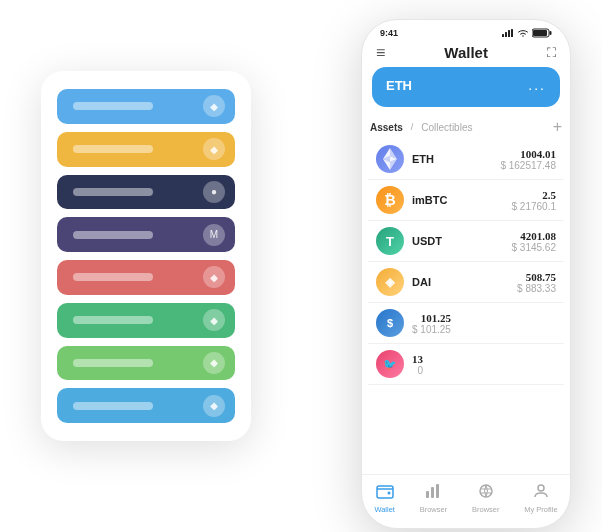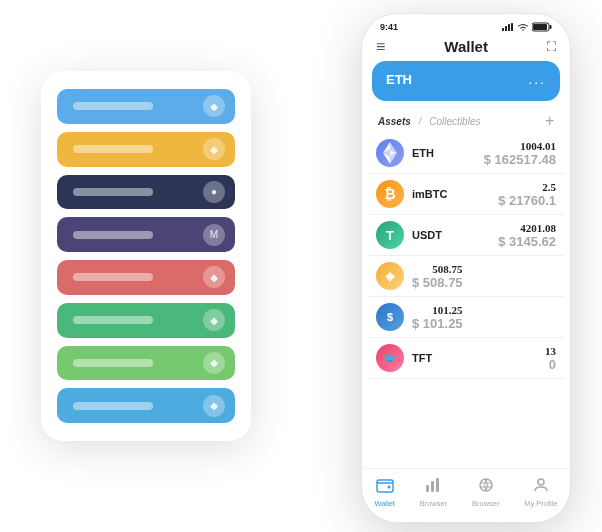--- a/index.html
+++ b/index.html
@@ -70,21 +70,21 @@
       align-items: center;
       justify-content: center;
       font-size: 10px;
       color: rgba(255,255,255,0.85);
     }
 
     
     .phone {
       position: absolute;
       right: 20px;
-      top: 2px;
+      top: 8px;
       width: 210px;
       height: 510px;
       background: #ffffff;
       border-radius: 36px;
       box-shadow: 0 10px 50px rgba(0,0,0,0.18);
       overflow: hidden;
       z-index: 2;
       border: 1.5px solid #e5e5e5;
       display: flex;
       flex-direction: column;
@@ -172,22 +172,21 @@
       font-size: 13px;
       font-weight: 400;
       margin-right: 2px;
     }
 
     
     .assets-header {
       display: flex;
       justify-content: space-between;
       align-items: center;
-      padding: 4px 16px 4px;
-      font-style: italic;
+      padding: 4px 8px 4px;
     }
 
     .assets-tabs {
       display: flex;
       gap: 8px;
       align-items: center;
     }
 
     .assets-tab {
       font-size: 10px;
@@ -258,23 +257,22 @@
     }
 
     .asset-amount {
       font-size: 11px;
       font-weight: 600;
       color: #222;
       font-family: Liberation Serif, serif;
     }
 
     .asset-usd {
-      font-size: 13px;
+      font-size: 10px;
       color: #aaa;
-      font-weight: bold;
     }
 
     
     .bottom-nav {
       display: flex;
       justify-content: space-around;
       align-items: center;
       padding: 8px 0 14px;
       border-top: 0.5px solid #f0f0f0;
     }
@@ -460,42 +458,42 @@
         <div class="asset-values">
           <div class="asset-amount">4201.08</div>
           <div class="asset-usd">$ 3145.62</div>
         </div>
       </div>
 
       <div class="asset-item">
         <div class="asset-logo dai-logo">
           <span style="color:white;font-size:12px;font-weight:bold;">◈</span>
         </div>
+        <div class="asset-info">
+          <div class="asset-name">DAI</div>
+        </div>
         <div class="asset-values">
           <div class="asset-amount">508.75</div>
-          <div class="asset-usd">$ 508.75</div>
+          <div class="asset-usd">$ 883.33</div>
         </div>
       </div>
 
       <div class="asset-item">
         <div class="asset-logo usdc-logo">
           <span style="color:white;font-size:11px;font-weight:bold;">$</span>
         </div>
         <div class="asset-values">
           <div class="asset-amount">101.25</div>
           <div class="asset-usd">$ 101.25</div>
         </div>
       </div>
 
       <div class="asset-item">
         <div class="asset-logo tft-logo">
           <span style="color:white;font-size:11px;">🐦</span>
-        </div>
-        <div class="asset-info">
-          <div class="asset-name">TFT</div>
         </div>
         <div class="asset-values">
           <div class="asset-amount">13</div>
           <div class="asset-usd">0</div>
         </div>
       </div>
 
     </div>
 
     <div class="bottom-nav">

